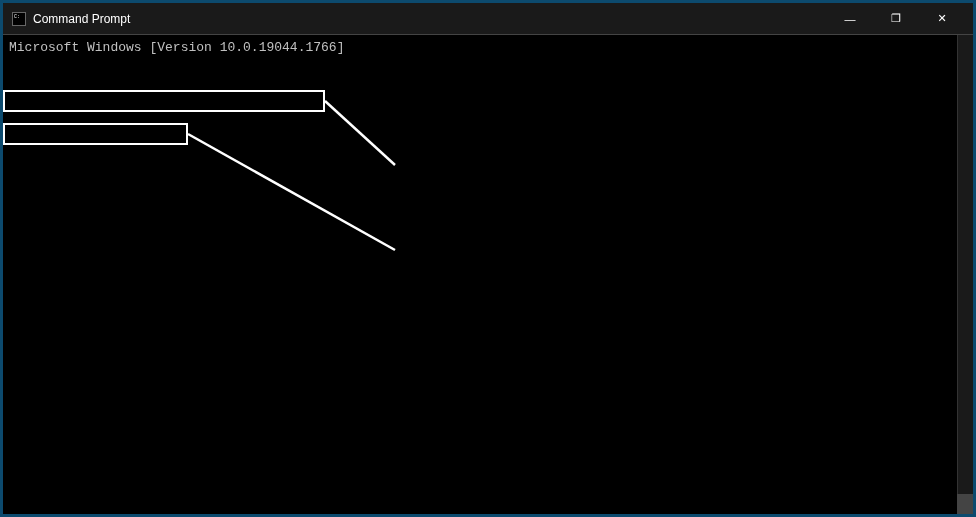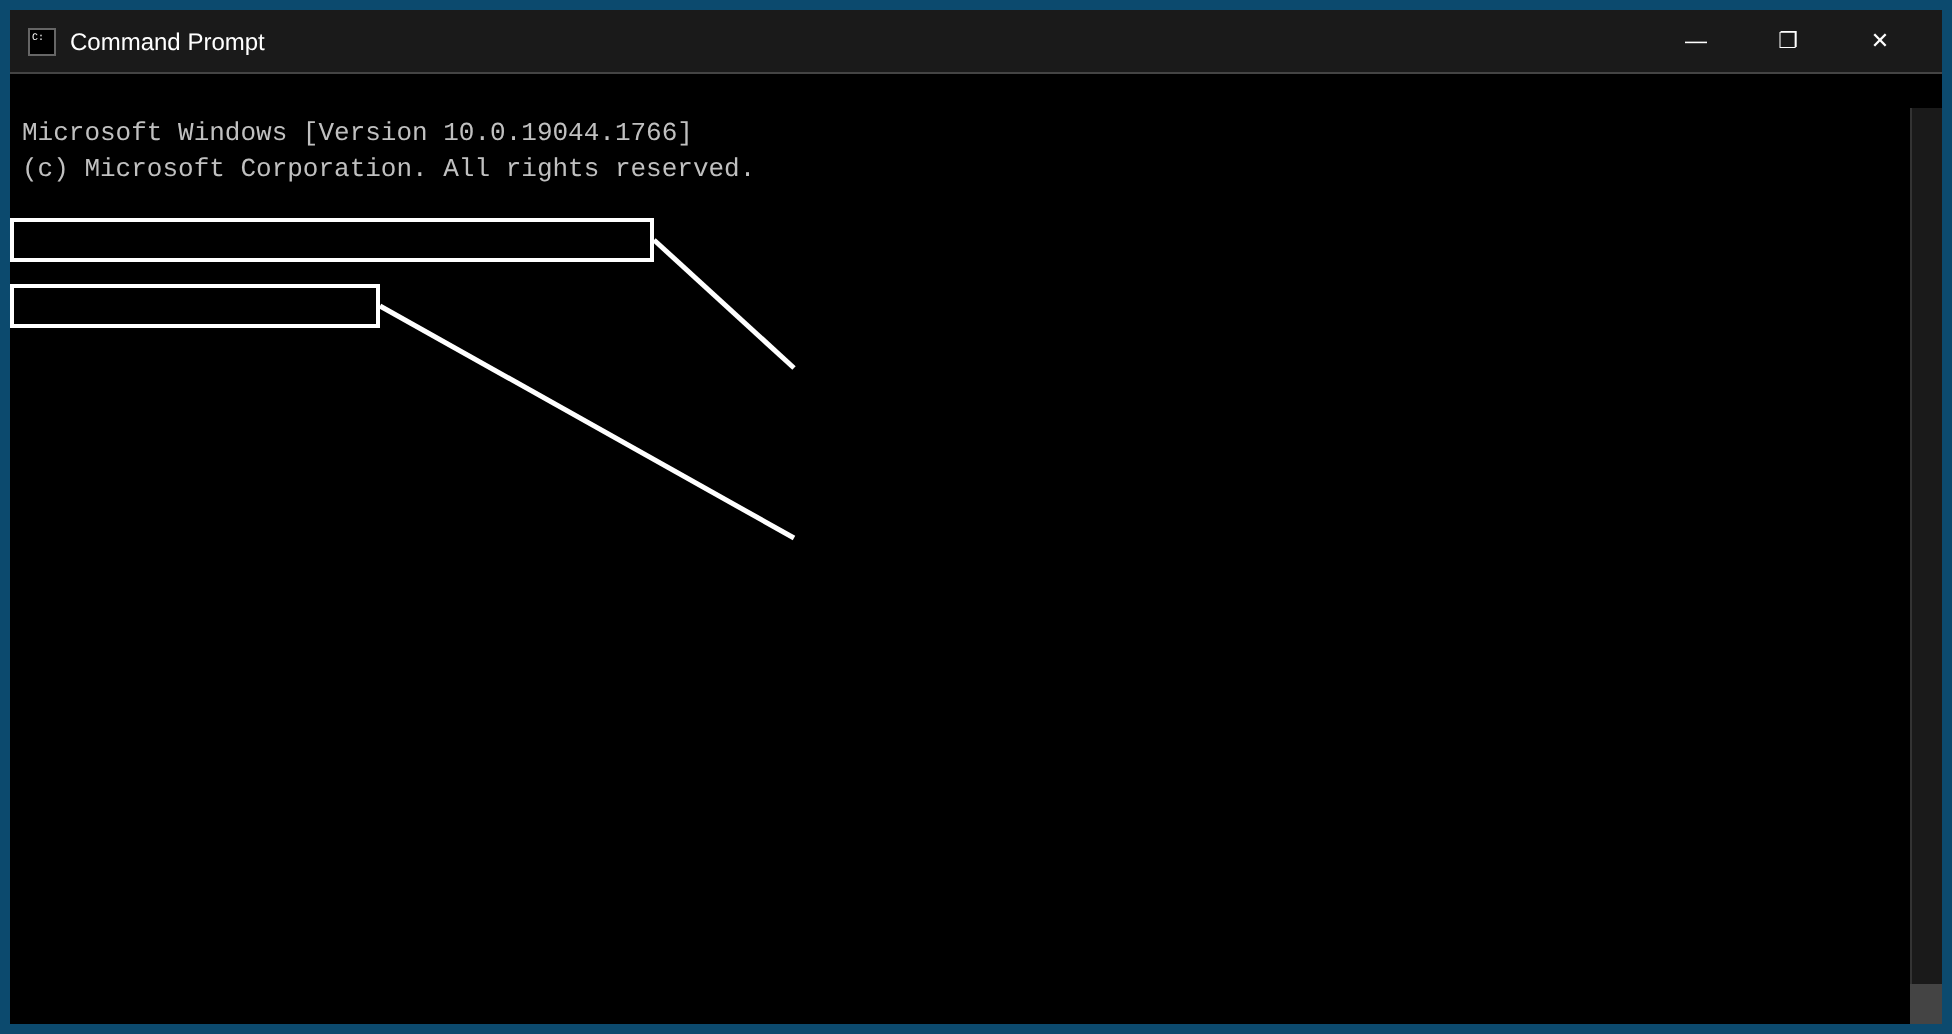--- a/index.html
+++ b/index.html
@@ -14,21 +14,21 @@
       overflow: hidden;
       font-family: 'Courier New', Courier, monospace;
       background: #000;
     }
 
     .window {
       width: 976px;
       height: 517px;
       display: flex;
       flex-direction: column;
-      border: 5px solid #0c4a6e;
+      border: 3px solid #0c4a6e;
     }
 
     .title-bar {
       height: 32px;
       background: #1a1a1a;
       display: flex;
       align-items: center;
       padding: 0 8px;
       flex-shrink: 0;
       border-bottom: 1px solid #444;
@@ -92,21 +92,20 @@
 
     .console-area {
       flex: 1;
       background: #000;
       padding: 4px 6px;
       color: #c0c0c0;
       font-size: 13px;
       line-height: 1.4;
       position: relative;
       overflow: hidden;
-      margin-top: 17px;
     }
 
     .console-line {
       white-space: pre;
       color: #c0c0c0;
     }
 
     .highlight-box {
       position: absolute;
       border: 2px solid #fff;
@@ -167,21 +166,20 @@
     <span class="title-bar-title">Command Prompt</span>
     <div class="title-bar-controls">
       <button class="title-bar-btn">—</button>
       <button class="title-bar-btn">❐</button>
       <button class="title-bar-btn close">✕</button>
     </div>
   </div>
 
   <div class="console-area">
     <div class="console-line">Microsoft Windows [Version 10.0.19044.1766]</div>
-    <div class="console-line">(c) Microsoft Corporation. All rights reserved.</div>
     <div class="console-line"></div>
     <div class="console-line"></div>
 
     <div class="highlight-box highlight-box-1"></div>
     <div class="highlight-box highlight-box-2"></div>
 
     <svg class="overlay-svg">
 
       <line x1="322" y1="66" x2="392" y2="130" stroke="white" stroke-width="2.5"></line>
 

